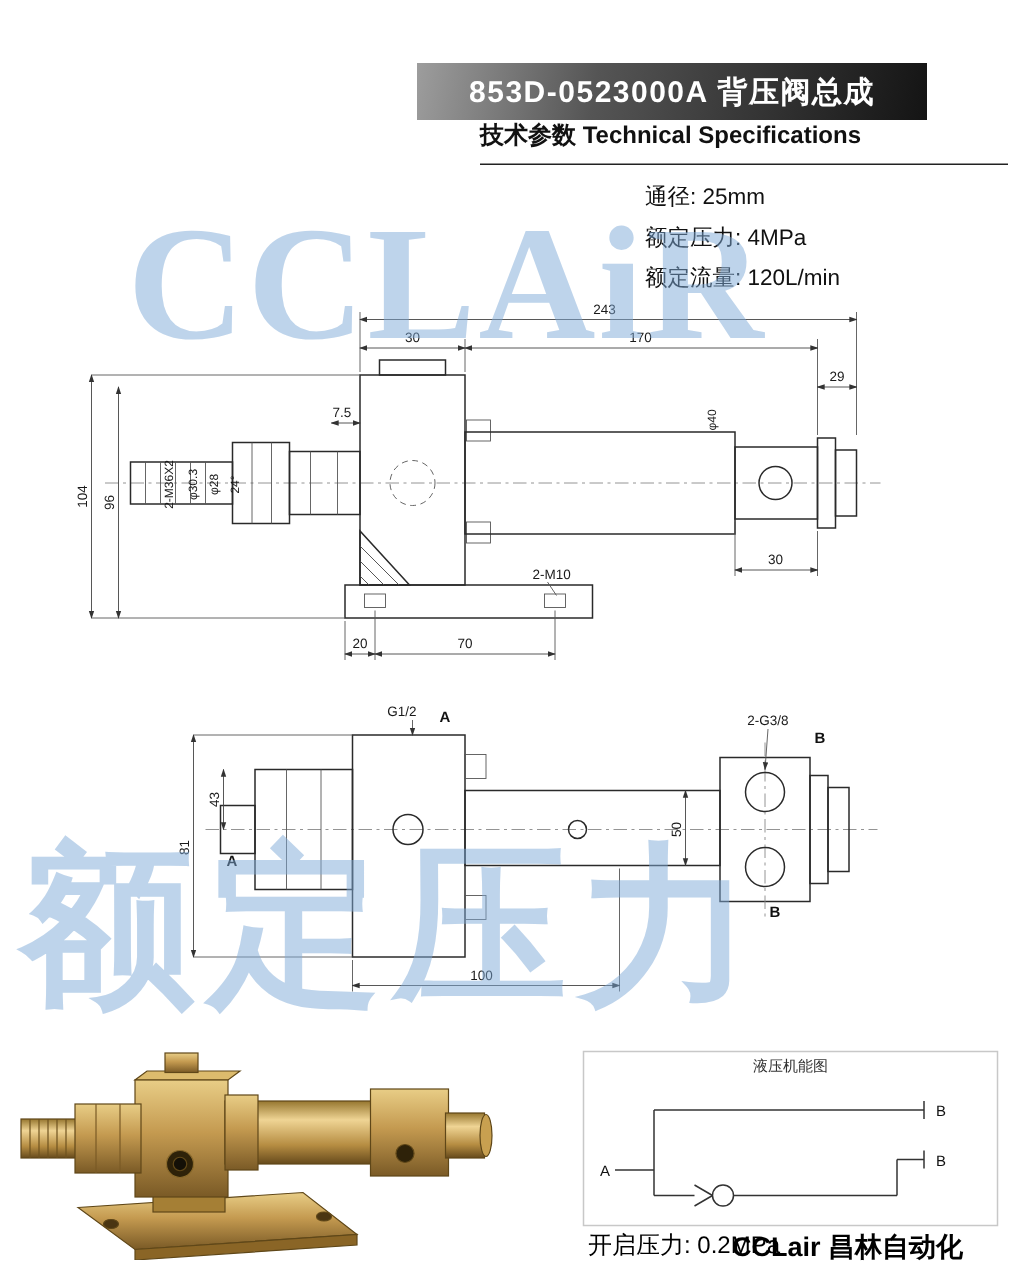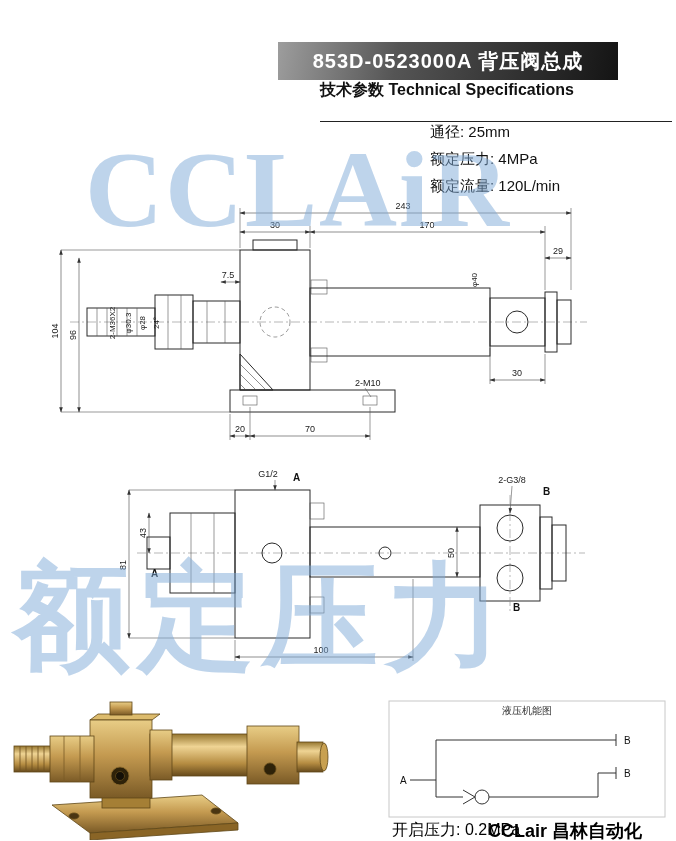--- a/index.html
+++ b/index.html
@@ -2,21 +2,21 @@
 <html><head>
 <meta charset="utf-8">
 <style>
   html,body{margin:0;padding:0;background:#fff;}
   .page{position:relative;width:676px;height:841px;background:#fff;overflow:hidden;
         font-family:"Liberation Sans",sans-serif;color:#111;}
   .banner{position:absolute;left:278px;top:8px;width:340px;height:38px;
           background:linear-gradient(100deg,#9d9d9d 0%,#555 35%,#141414 100%);
           color:#fff;display:flex;align-items:center;justify-content:center;
           font-size:20px;font-weight:bold;letter-spacing:1px;margin-top:34px;}
-  .heading{position:absolute;border-bottom:1px solid #222;padding-bottom:20px;
+  .heading{position:absolute;border-bottom:1px solid #222;padding-bottom:8px;
            font-size:16px;font-weight:bold;white-space:nowrap;}
   .heading-tech{left:320px;top:80px;width:352px;}
   .heading-overall{left:25px;top:133px;width:265px;}
   .specs{position:absolute;left:430px;top:118px;font-size:15px;line-height:27px;}
   .watermark{position:absolute;font-weight:bold;color:rgba(125,170,215,0.5);
              pointer-events:none;z-index:6;white-space:nowrap;font-family:Liberation Serif, serif;}
   .wm-center{left:85px;top:128px;font-size:108px;letter-spacing:2px;}
   .wm-bottom{left:14px;top:540px;font-size:116px;letter-spacing:8px;}
   .abs{position:absolute;}
   svg text{font-family:"Liberation Sans",sans-serif;}

